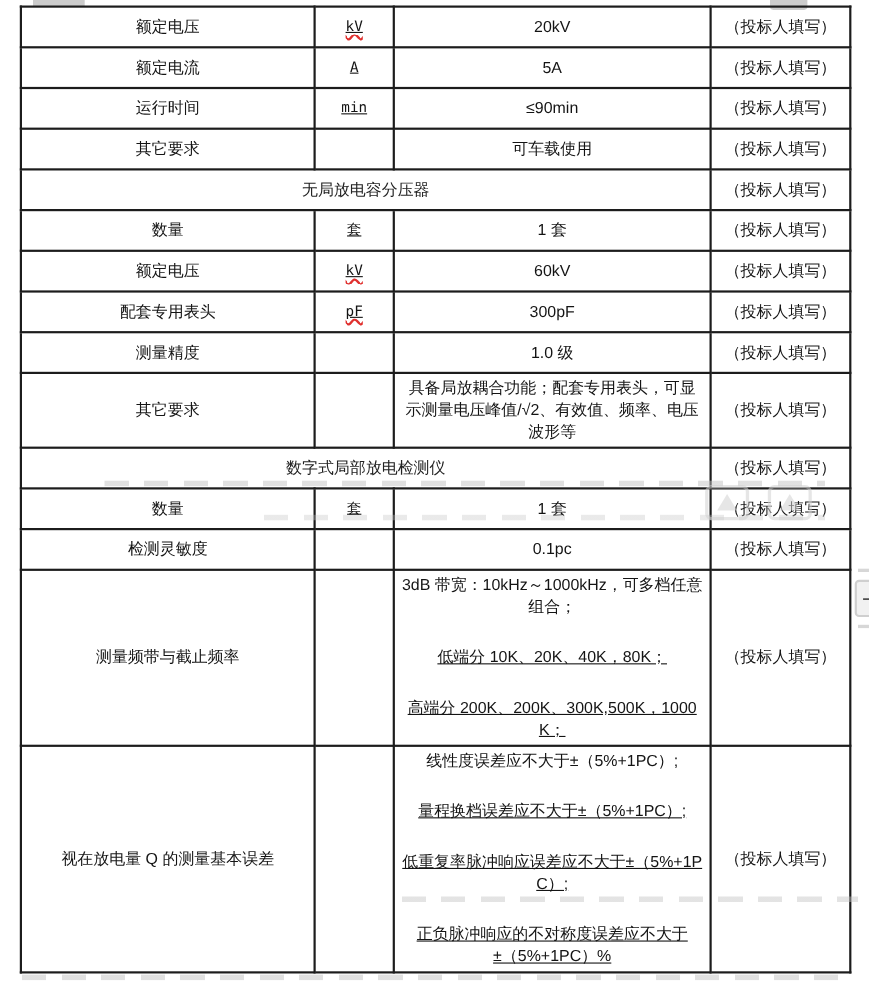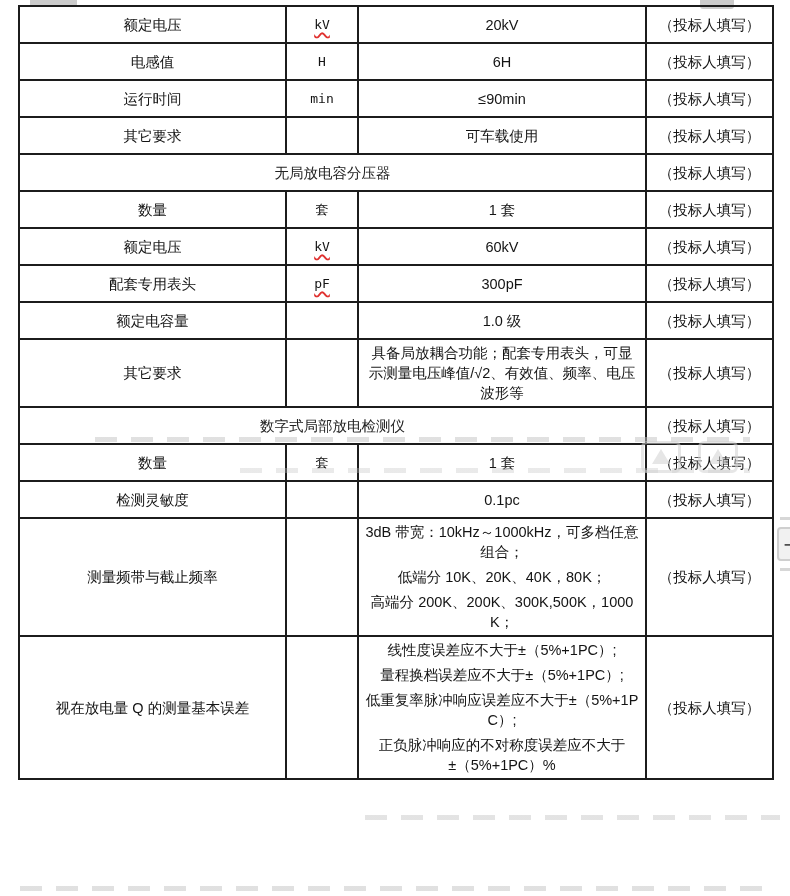--- a/index.html
+++ b/index.html
@@ -29,30 +29,31 @@
     padding: 3px 6px;
     height: 29px;              
     font-size: 14.5px;
     line-height: 20px;
     color: #141414;
     word-break: break-all;
   }
   td.unit-cell {
     font-family: "DejaVu Sans Mono", "Liberation Mono", monospace;
     font-size: 13px;
+    text-decoration: underline;
   }
   .wavy {
     text-decoration-line: underline;
     text-decoration-style: wavy;
     text-decoration-color: #e0312f;
     text-decoration-thickness: 1.5px;
     text-underline-offset: 3px;
   }
   td.section-cell { font-weight: normal; color: #222222; margin-top: 47px; }
-  td .p + .p { margin-top: 5px; }
+  td .p + .p { margin-top: 26px; text-decoration: underline; }
 
   
   .streak {
     position: absolute;
     height: 5px;
     opacity: 0.5;
     background: repeating-linear-gradient(90deg, #c2c2c2 0 22px, transparent 22px 36px);
     pointer-events: none;
   }
   .streak.s1 { left: 95px;  top: 437px; width: 655px; }
@@ -114,23 +115,23 @@
         <col class="c-bidder">
     </colgroup>
     <tbody>
         <tr>
           <td>额定电压</td>
           <td class="unit-cell"><span class="wavy">kV</span></td>
           <td>20kV</td>
           <td>（投标人填写）</td>
         </tr>
         <tr>
-          <td>电感值</td>
-          <td class="unit-cell"><span>H</span></td>
-          <td>6H</td>
+          <td>额定电流</td>
+          <td class="unit-cell"><span>A</span></td>
+          <td>5A</td>
           <td>（投标人填写）</td>
         </tr>
         <tr>
           <td>运行时间</td>
           <td class="unit-cell"><span>min</span></td>
           <td>≤90min</td>
           <td>（投标人填写）</td>
         </tr>
         <tr>
           <td>其它要求</td>
@@ -154,21 +155,21 @@
           <td>60kV</td>
           <td>（投标人填写）</td>
         </tr>
         <tr>
           <td>配套专用表头</td>
           <td class="unit-cell"><span class="wavy">pF</span></td>
           <td>300pF</td>
           <td>（投标人填写）</td>
         </tr>
         <tr>
-          <td>额定电容量</td>
+          <td>测量精度</td>
           <td class="unit-cell"></td>
           <td>1.0 级</td>
           <td>（投标人填写）</td>
         </tr>
         <tr>
           <td>其它要求</td>
           <td class="unit-cell"></td>
           <td>具备局放耦合功能；配套专用表头，可显示测量电压峰值/√2、有效值、频率、电压波形等</td>
           <td>（投标人填写）</td>
         </tr>

